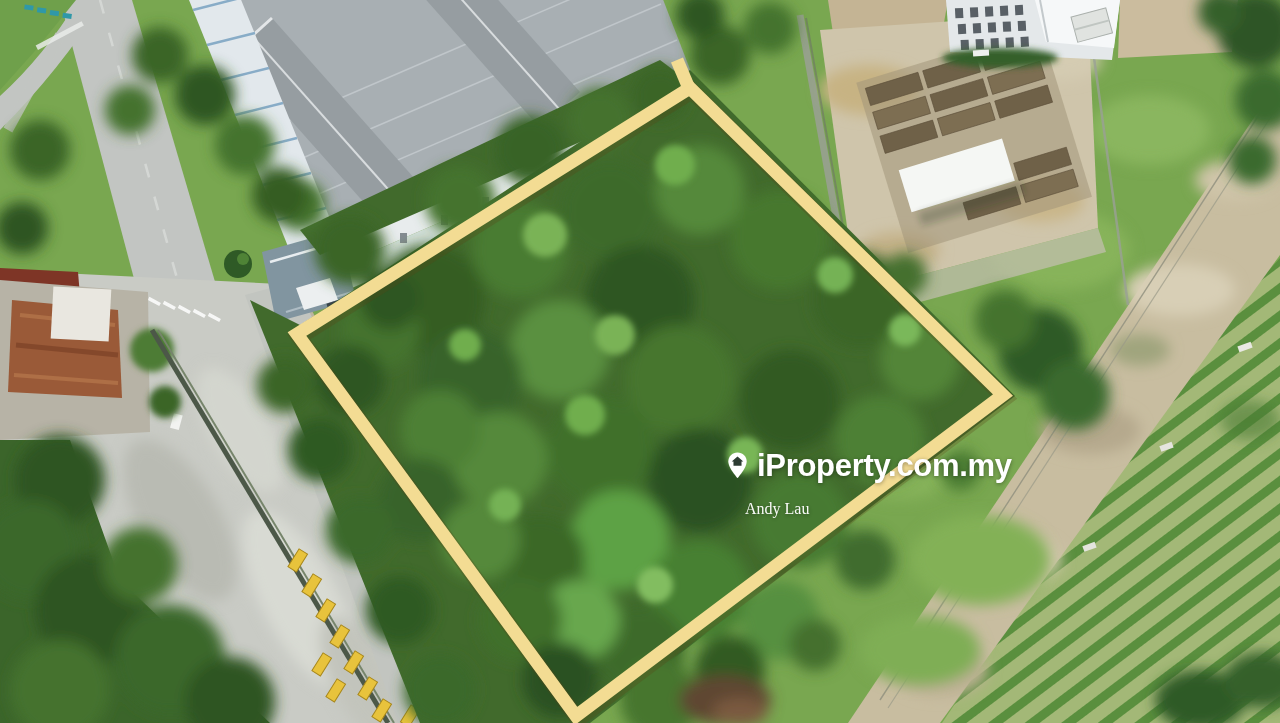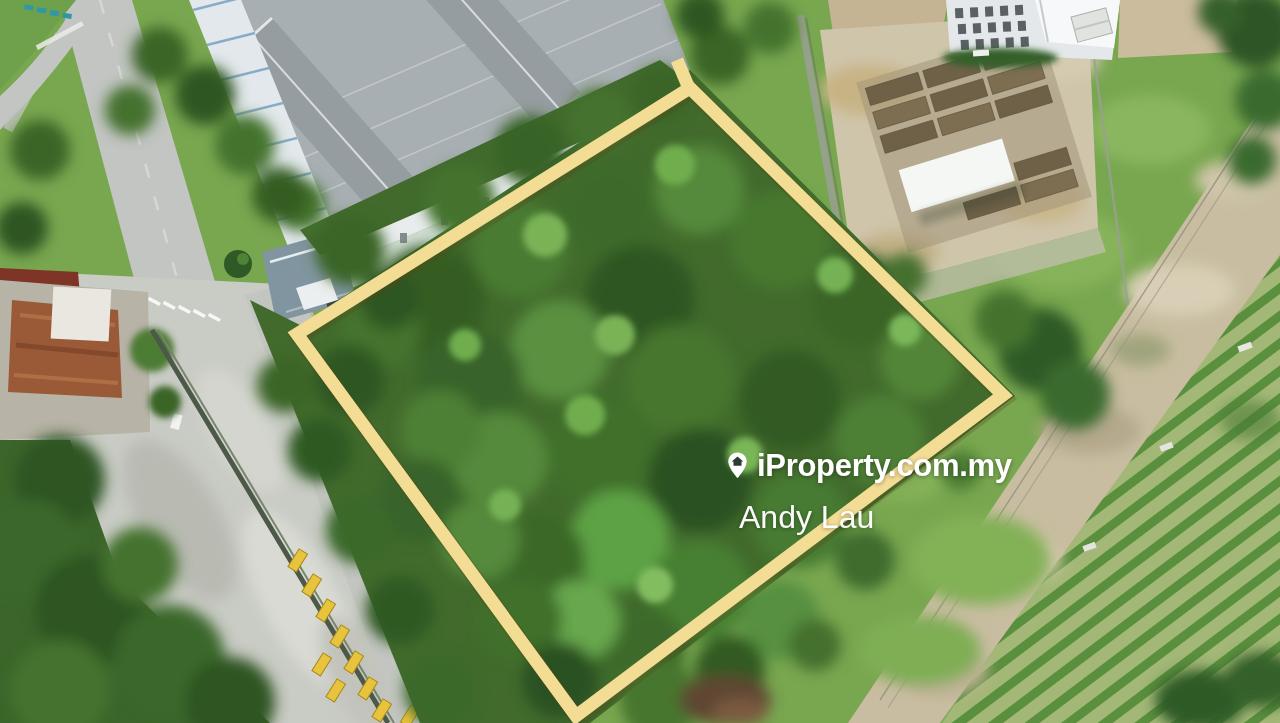--- a/index.html
+++ b/index.html
@@ -9,21 +9,21 @@
   }
   svg.scene { position:absolute; left:0; top:0; display:block; }
   .boundary-line { fill:none; stroke:#f3dc93; stroke-width:13; stroke-linejoin:miter; }
   .boundary-shadow { fill:none; stroke:rgba(90,70,20,.28); stroke-width:16; stroke-linejoin:miter; }
   .watermark {
     position:absolute; left:727px; top:450px; color:#ffffff;
     text-shadow:0 1px 4px rgba(0,0,0,.38); user-select:none;
   }
   .brand-row { display:flex; align-items:center; gap:9px; }
   .brand-text { font-size:31px; font-weight:bold; letter-spacing:-0.3px; line-height:1; }
-  .agent-name { margin-top:20px; margin-left:12px; font-size:32px; font-weight:400; line-height:1; opacity:.97; }
+  .agent-name { margin-top:20px; margin-left:18px; font-size:16px; font-weight:400; line-height:1; opacity:.97;font-family:Liberation Serif, serif; }
 </style>
 </head>
 <body>
 
 <div class="stage">
 <svg class="scene" width="1280" height="723" viewBox="0 0 1280 723">
   <defs>
     <filter id="blur7" x="-30%" y="-30%" width="160%" height="160%">
           <feGaussianBlur stdDeviation="7"></feGaussianBlur>
         </filter>

